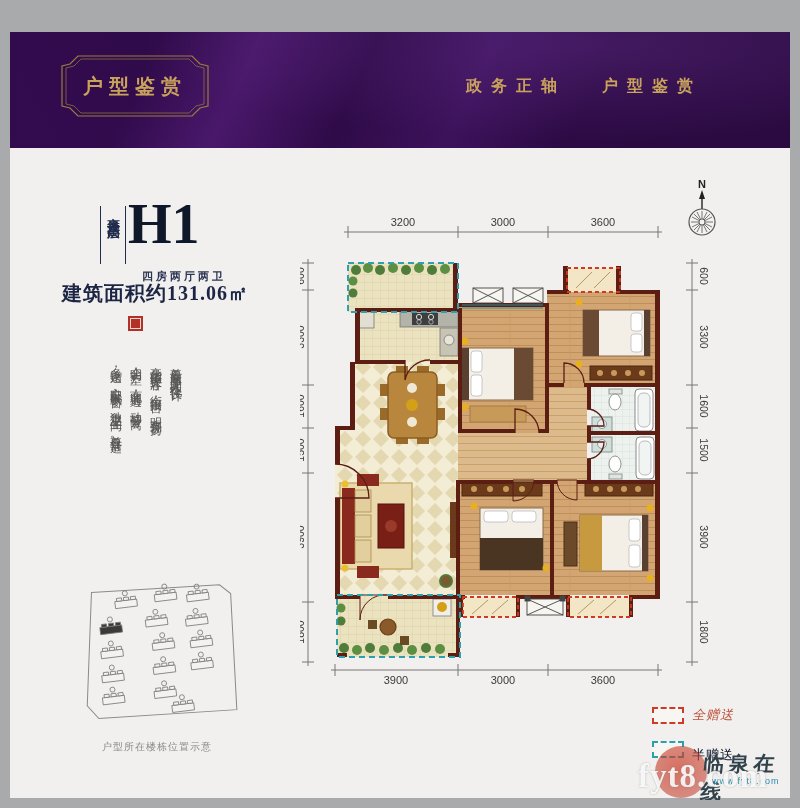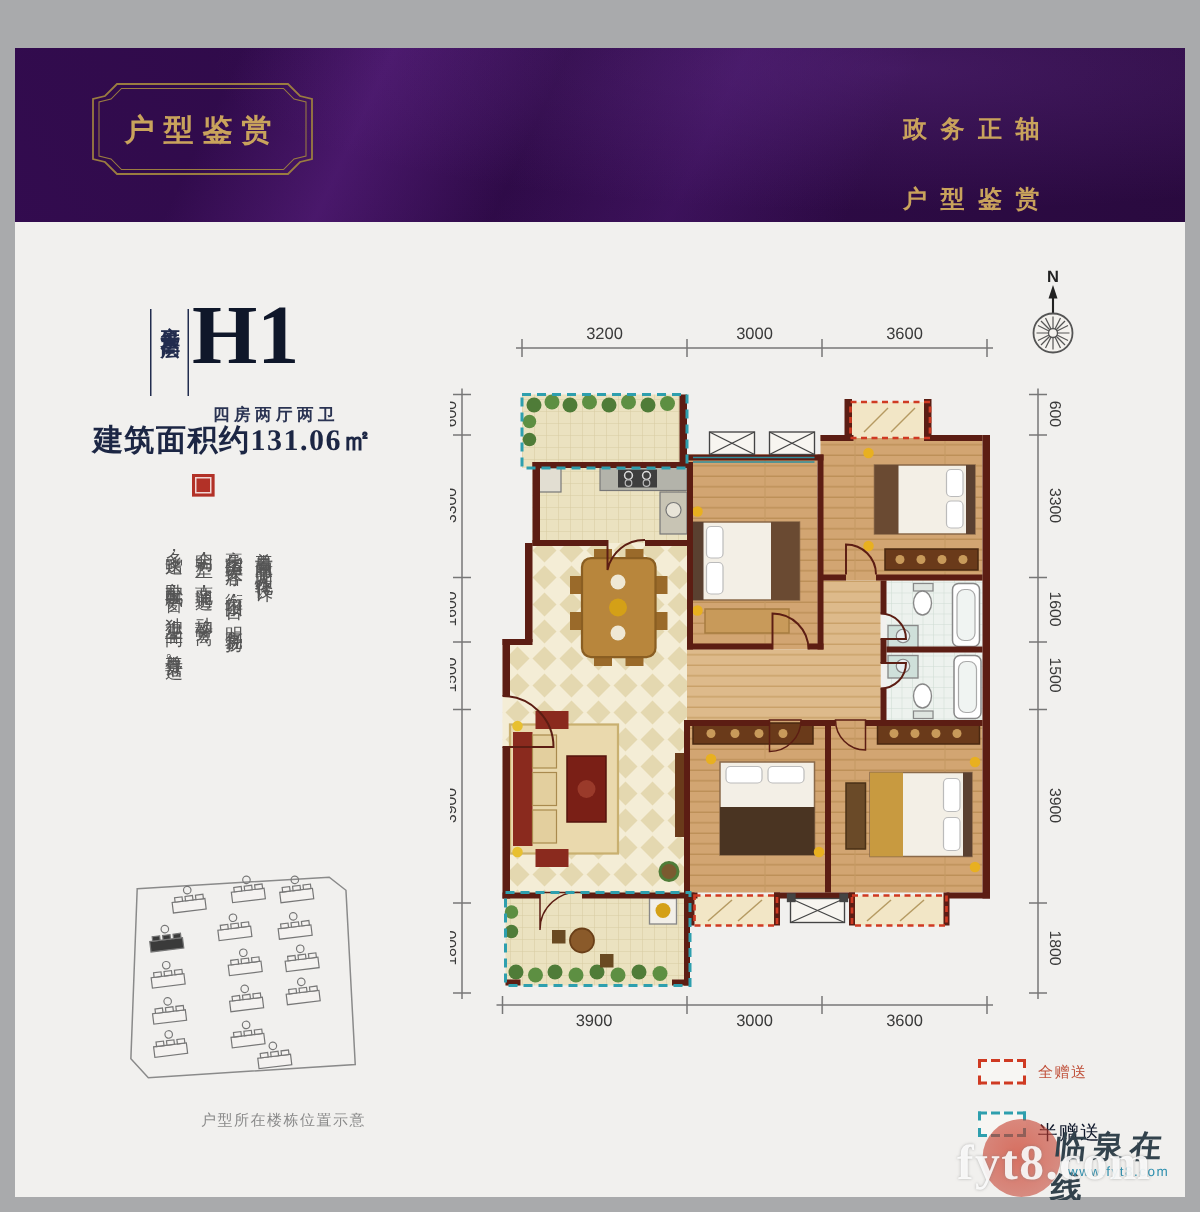--- a/index.html
+++ b/index.html
@@ -11,47 +11,47 @@
     background:
       radial-gradient(ellipse at 75% 10%, rgba(120,60,165,.30), transparent 55%),
       linear-gradient(115deg, transparent 18%, rgba(115,45,160,.38) 30%, transparent 44%,
                       rgba(95,35,140,.30) 58%, transparent 72%),
       linear-gradient(60deg, rgba(55,12,88,.65), rgba(35,8,62,.15)),
       #2a0a3e;}
   #banner-frame{left:50px;top:22px;width:150px;height:64px;}
   #banner-title{left:50px;top:22px;width:150px;height:64px;display:flex;align-items:center;justify-content:center;
     color:#c9a35c;font-size:20px;font-weight:bold;letter-spacing:6px;font-family:"Liberation Serif",serif;}
   #banner-slogan{right:88px;top:44px;color:#c9a35c;font-size:16px;font-weight:bold;
-    letter-spacing:9px;font-family:Liberation Sans, sans-serif;display:flex;gap:26px;flex-direction:column;}
+    letter-spacing:9px;font-family:Liberation Sans, sans-serif;display:flex;gap:36px;}
   
   #sheet{left:10px;top:148px;width:780px;height:650px;background:#f1f0ee;}
   
   #series-vert{left:100px;top:206px;writing-mode:vertical-rl;font-size:13px;font-weight:bold;
     color:#222c4e;letter-spacing:3px;border-left:1px solid #222c4e;border-right:1px solid #222c4e;
     padding:1px 3px;height:56px;}
   #unit-code{left:128px;top:196px;font-family:"Liberation Serif",serif;font-weight:bold;
     font-size:56px;color:#0f172a;letter-spacing:0px;line-height:1;}
   #layout-line{left:113px;top:269px;font-size:11px;font-weight:bold;color:#2a3352;letter-spacing:3px;margin-left:29px;}
   #area-line{left:62px;top:280px;font-size:20px;font-weight:bold;color:#1c2644;
     font-family:"Liberation Serif",serif;letter-spacing:1px;}
   #red-seal{left:128px;top:316px;width:15px;height:15px;background:#b23127;
     box-shadow:inset 0 0 0 2px #b23127, inset 0 0 0 3px rgba(255,255,255,.8);}
   #desc{left:104px;top:358px;height:196px;writing-mode:vertical-rl;color:#555;
     font-size:12px;}
   #desc p{margin:0 3px;line-height:17px;letter-spacing:2px;}
   
-  #siteplan-caption{left:102px;top:740px;font-size:10px;color:#8a8a8a;letter-spacing:1px;margin-left:32px;}
+  #siteplan-caption{left:102px;top:740px;font-size:10px;color:#8a8a8a;letter-spacing:1px;}
   
   .legend-row{display:flex;align-items:center;gap:8px;}
   #legend-full{left:652px;top:706px;}
   #legend-half{left:652px;top:734px;}
   .legend-box{width:28px;height:13px;background:#f7f6f3;}
   .legend-box.full{border:2px dashed #cf3a22;}
   .legend-box.half{border:2px dashed #2e9fae;}
-  #legend-full .legend-label{color:#c0503a;font-size:10px;letter-spacing:1px;}
+  #legend-full .legend-label{color:#c0503a;font-size:13px;letter-spacing:1px;font-style:italic;}
   #legend-half .legend-label{color:#0f172a;font-size:13px;letter-spacing:1px;margin-top:12px;}
   
   #wm-seal{left:655px;top:746px;width:52px;height:52px;border-radius:50%;
     background:radial-gradient(circle at 45% 45%, rgba(205,62,42,.85), rgba(185,48,32,.55));
     opacity:.85;}
   #wm-name{left:702px;top:750px;font-family:"Liberation Serif",serif;font-size:21px;
     color:#32424c;letter-spacing:4px;font-weight:bold;transform:skewX(-6deg);}
   #wm-url{left:712px;top:776px;font-size:9px;color:#2e8fae;letter-spacing:1px;}
   #wm-overlay{left:638px;top:758px;font-size:33px;font-weight:bold;color:rgba(255,255,255,.88);
     text-shadow:0 0 2px rgba(120,120,120,.55);letter-spacing:1px;font-family:Liberation Serif, serif;}

